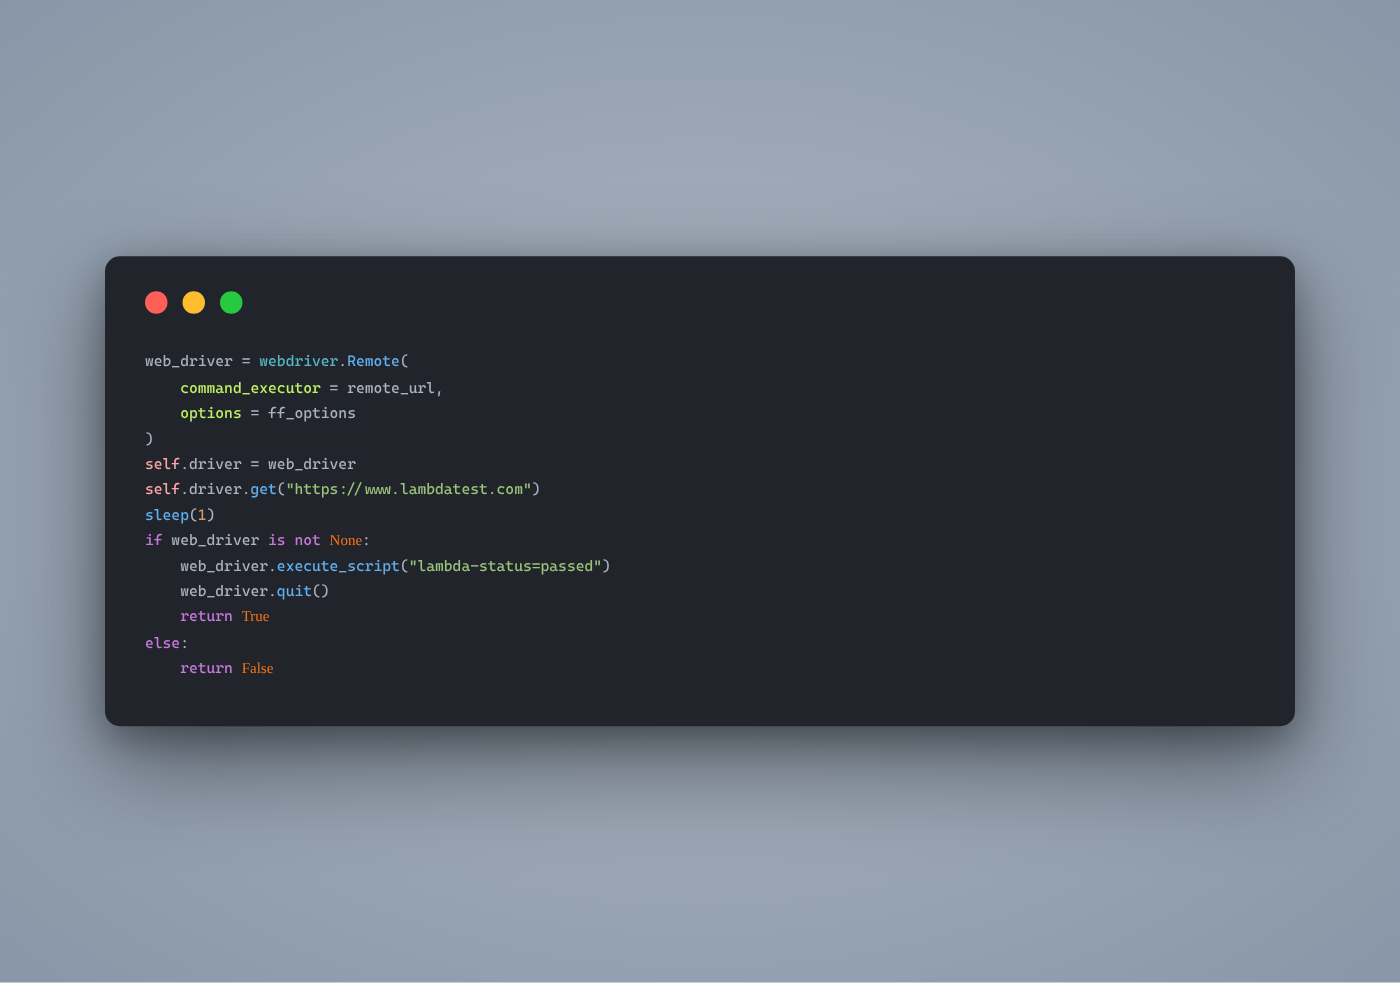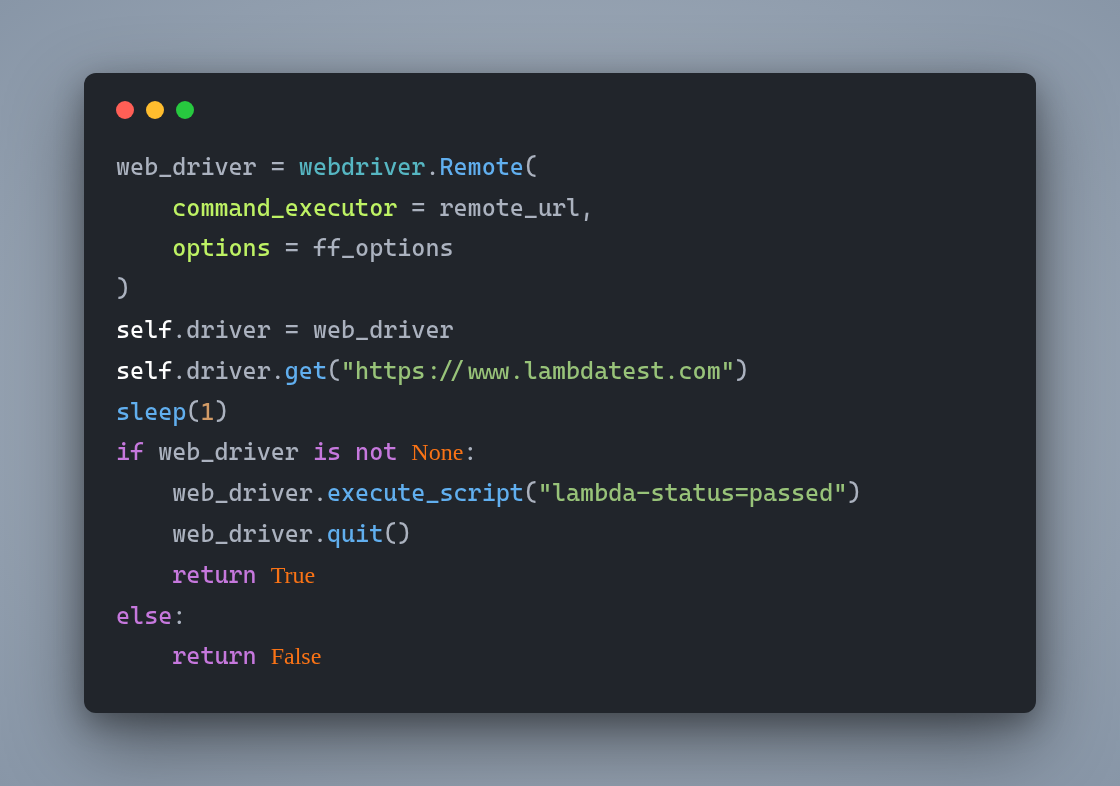--- a/index.html
+++ b/index.html
@@ -30,36 +30,36 @@
     }
     .dot {
       width: 18px;
       height: 18px;
       border-radius: 50%;
     }
     .dot.red { background: #ff5f56; }
     .dot.yellow { background: #ffbd2e; }
     .dot.green { background: #27c93f; }
     .code {
-      font-size: 24px;
+      font-size: 12px;
       line-height: 1.7;
       white-space: pre;
       color: #abb2bf;
     }
     .tk-var   { color: #abb2bf; }
     .tk-op    { color: #abb2bf; }
     .tk-obj   { color: #56b6c2; }
     .tk-prop  { color: #bef264; }
     .tk-call  { color: #61afef; }
     .tk-punc  { color: #abb2bf; }
     .tk-str   { color: #98c379; }
     .tk-num   { color: #d19a66; }
     .tk-kw    { color: #c678dd; text-align: center; }
     .tk-const { color: #f97316; font-family: Liberation Serif, serif; }
-    .tk-self  { color: #ffffff; text-align: center; }
+    .tk-self  { color: #fca5a5; text-align: center; }
   </style>
 </head>
 <body>
 
 <div class="window">
   <div class="titlebar">
     <div class="dot red"></div>
     <div class="dot yellow"></div>
     <div class="dot green"></div>
   </div>

